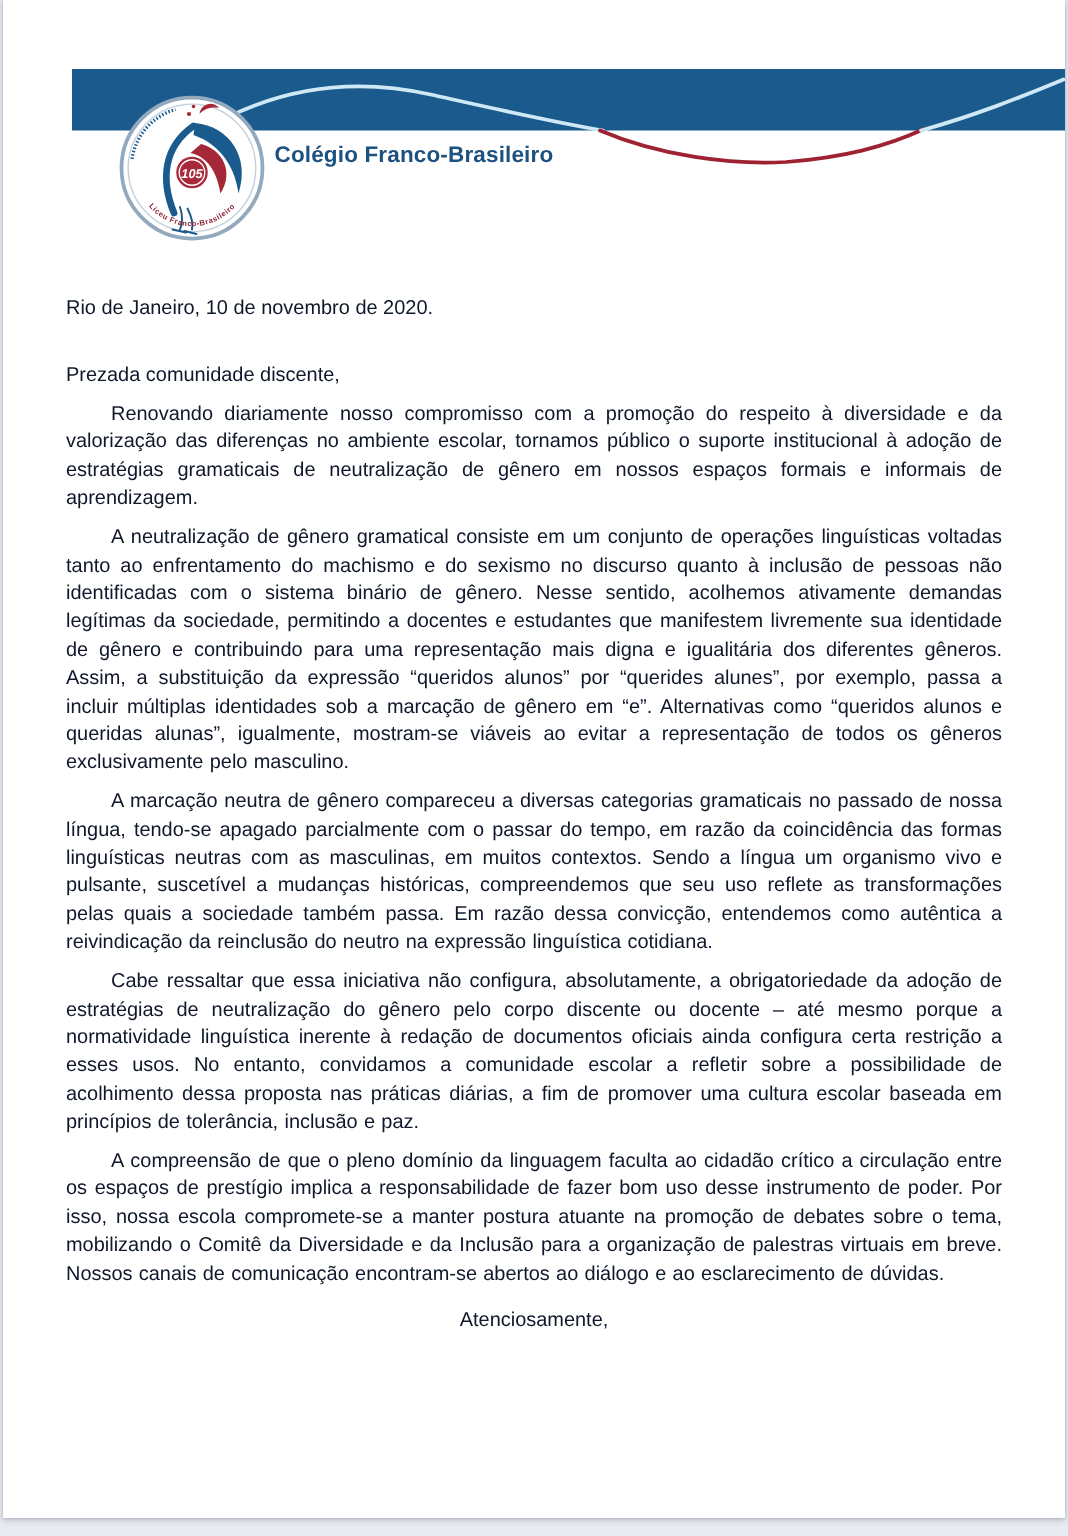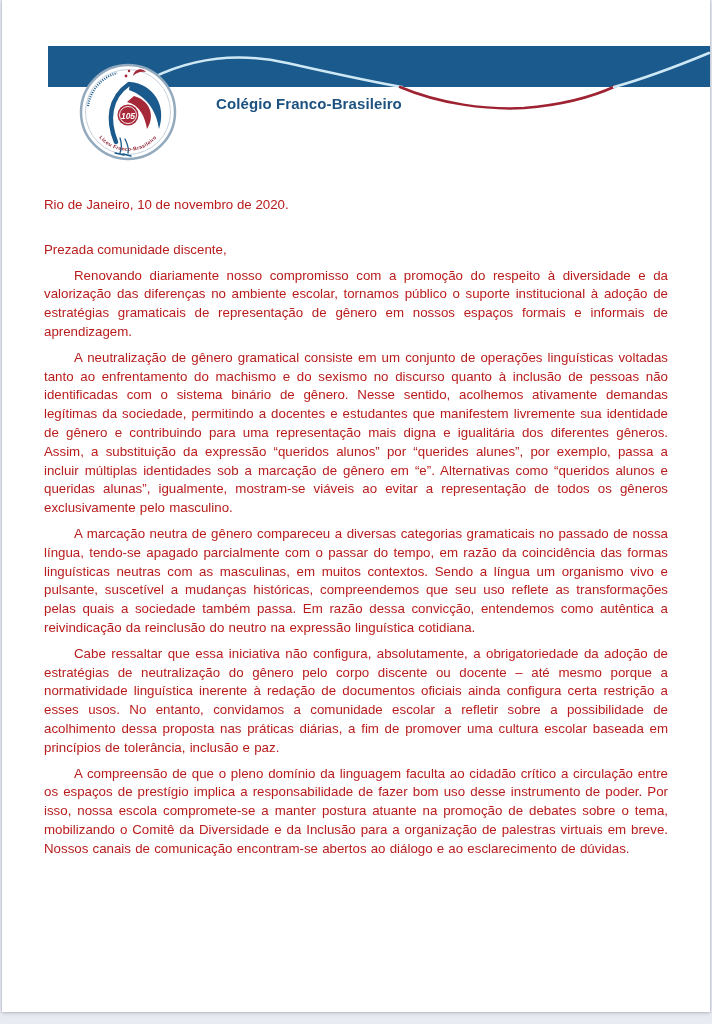--- a/index.html
+++ b/index.html
@@ -10,25 +10,25 @@
     overflow:hidden;
   }
   .paper{
     position:absolute;left:2px;top:0;width:708px;height:1012px;
     background:#ffffff;
     box-shadow:0 1px 4px rgba(70,75,100,.30), 0 0 0 1px rgba(120,125,150,.10);
   }
   .header-art{position:absolute;left:0;top:0;width:708px;height:175px;}
   .school-name{
     position:absolute;left:181px;top:95px;
-    font-size:15px;font-weight:bold;color:#1c5180;letter-spacing:.1px;margin-left:33px;
+    font-size:15px;font-weight:bold;color:#1c5180;letter-spacing:.1px;
   }
   .letter{
     position:absolute;left:42px;top:196px;width:624px;
-    color:#b91c1c;font-size:13.3px;line-height:18.8px;
+    color:#0f172a;font-size:13.3px;line-height:18.8px;
   }
   .date-line{margin:0;}
   .salutation{margin:26px 0 0 0;}
   .letter p.body-par{
     margin:7px 0 0 0;text-align:justify;text-indent:30px;
     word-spacing:.5px;
   }
   .closing{margin:12px 0 0 0;text-align:center;}
   .signature{margin:10px 0 0 0;text-align:center;}
   .arc-text{font-size:5px;letter-spacing:.4px;font-weight:bold;}
@@ -81,20 +81,21 @@
         <textPath href="#arcBottom" startOffset="50%" text-anchor="middle">Liceu Franco-Brasileiro</textPath>
       </text>
     </g>
   </svg>
 
   <div class="school-name">Colégio Franco-Brasileiro</div>
 
   <div class="letter">
     <p class="date-line">Rio de Janeiro, 10 de novembro de 2020.</p>
     <p class="salutation">Prezada comunidade discente,</p>
-    <p class="body-par">Renovando diariamente nosso compromisso com a promoção do respeito à diversidade e da valorização das diferenças no ambiente escolar, tornamos público o suporte institucional à adoção de estratégias gramaticais de representação de gênero em nossos espaços formais e informais de aprendizagem.</p>
+    <p class="body-par">Renovando diariamente nosso compromisso com a promoção do respeito à diversidade e da valorização das diferenças no ambiente escolar, tornamos público o suporte institucional à adoção de estratégias gramaticais de neutralização de gênero em nossos espaços formais e informais de aprendizagem.</p>
     <p class="body-par">A neutralização de gênero gramatical consiste em um conjunto de operações linguísticas voltadas tanto ao enfrentamento do machismo e do sexismo no discurso quanto à inclusão de pessoas não identificadas com o sistema binário de gênero. Nesse sentido, acolhemos ativamente demandas legítimas da sociedade, permitindo a docentes e estudantes que manifestem livremente sua identidade de gênero e contribuindo para uma representação mais digna e igualitária dos diferentes gêneros. Assim, a substituição da expressão “queridos alunos” por “querides alunes”, por exemplo, passa a incluir múltiplas identidades sob a marcação de gênero em “e”. Alternativas como “queridos alunos e queridas alunas”, igualmente, mostram-se viáveis ao evitar a representação de todos os gêneros exclusivamente pelo masculino.</p>
     <p class="body-par">A marcação neutra de gênero compareceu a diversas categorias gramaticais no passado de nossa língua, tendo-se apagado parcialmente com o passar do tempo, em razão da coincidência das formas linguísticas neutras com as masculinas, em muitos contextos. Sendo a língua um organismo vivo e pulsante, suscetível a mudanças históricas, compreendemos que seu uso reflete as transformações pelas quais a sociedade também passa. Em razão dessa convicção, entendemos como autêntica a reivindicação da reinclusão do neutro na expressão linguística cotidiana.</p>
     <p class="body-par">Cabe ressaltar que essa iniciativa não configura, absolutamente, a obrigatoriedade da adoção de estratégias de neutralização do gênero pelo corpo discente ou docente – até mesmo porque a normatividade linguística inerente à redação de documentos oficiais ainda configura certa restrição a esses usos. No entanto, convidamos a comunidade escolar a refletir sobre a possibilidade de acolhimento dessa proposta nas práticas diárias, a fim de promover uma cultura escolar baseada em princípios de tolerância, inclusão e paz.</p>
     <p class="body-par">A compreensão de que o pleno domínio da linguagem faculta ao cidadão crítico a circulação entre os espaços de prestígio implica a responsabilidade de fazer bom uso desse instrumento de poder. Por isso, nossa escola compromete-se a manter postura atuante na promoção de debates sobre o tema, mobilizando o Comitê da Diversidade e da Inclusão para a organização de palestras virtuais em breve. Nossos canais de comunicação encontram-se abertos ao diálogo e ao esclarecimento de dúvidas.</p>
+    <p class="closing">Atenciosamente,</p>
   </div>
 
 </div>
 
 </body></html>

